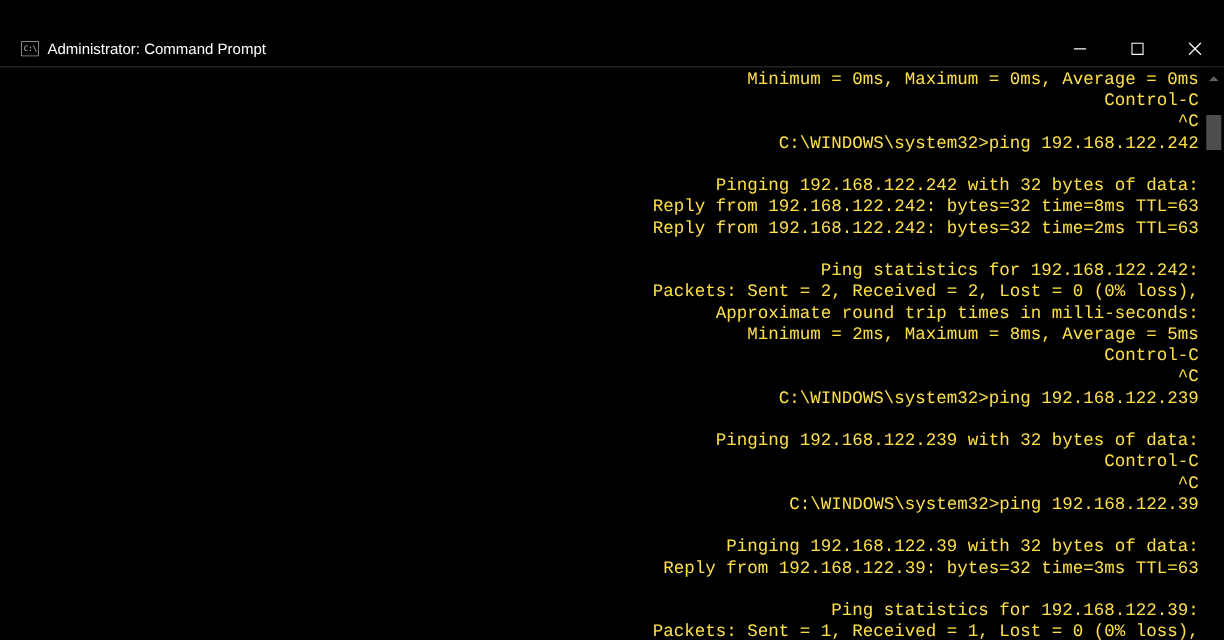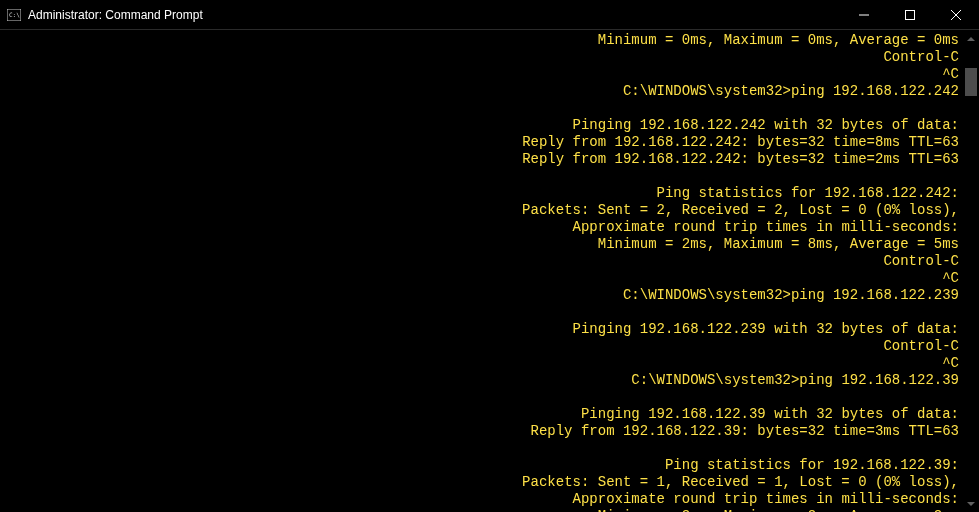--- a/index.html
+++ b/index.html
@@ -11,22 +11,23 @@
     width: 979px;
     height: 512px;
     overflow: hidden;
     position: relative;
   }
   .titlebar {
     height: 30px;
     background: #000;
     display: flex;
     align-items: center;
-    padding-left: 6px;
+    padding-left: 16px;
     border-bottom: 1px solid #2a2a2a;
+    margin-top: 24px;
   }
   .title-icon {
     width: 16px;
     height: 16px;
     margin-right: 6px;
     display: flex;
     align-items: center;
     justify-content: center;
   }
   .title-text {

